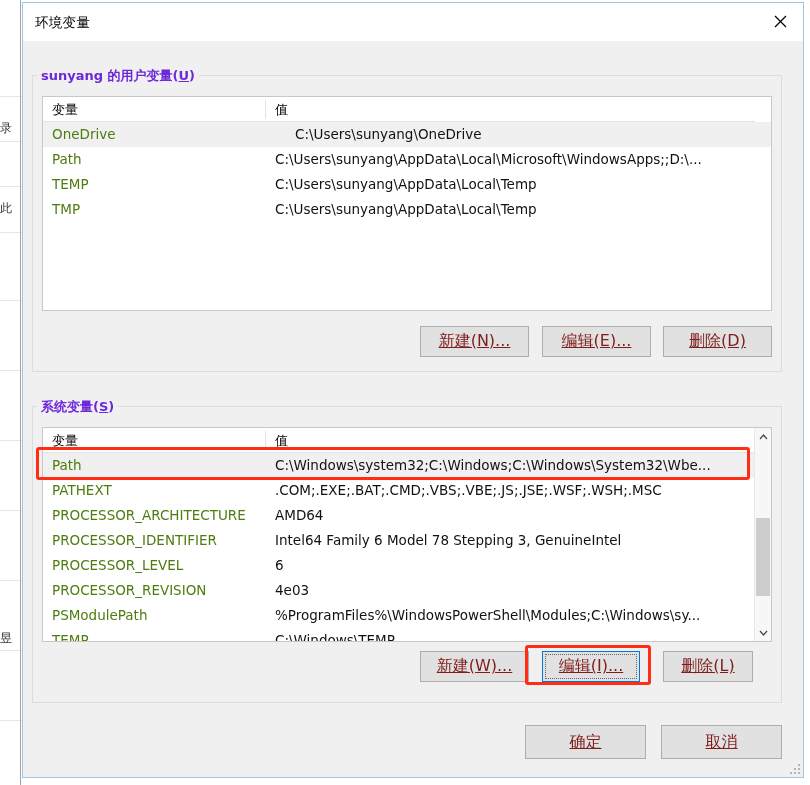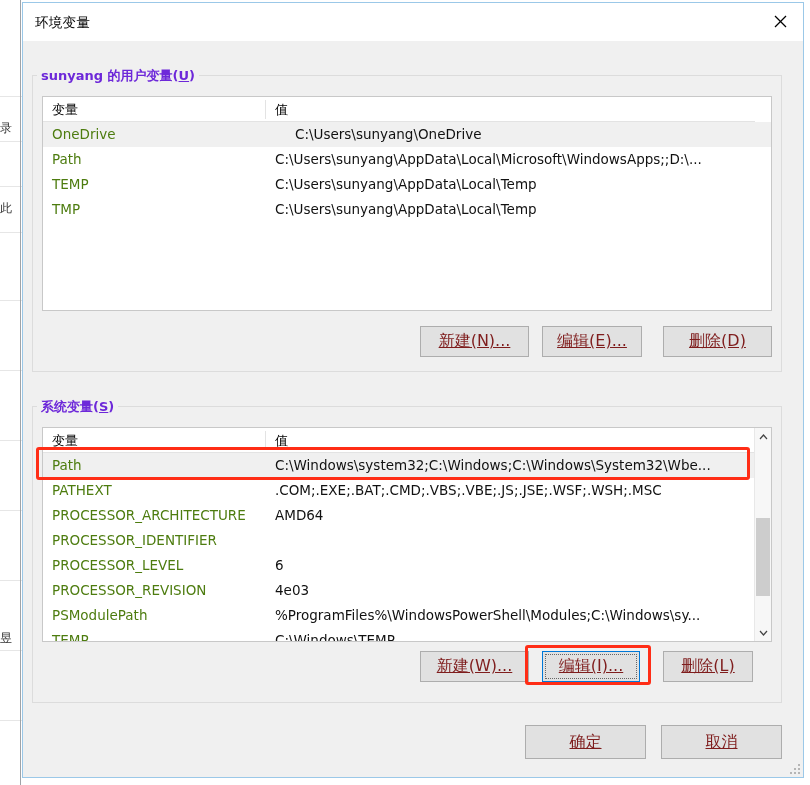--- a/index.html
+++ b/index.html
@@ -289,21 +289,21 @@
         <div class="row">
           <span class="cell-name">TMP</span>
           <span class="cell-val" style="left: 232px;">C:\Users\sunyang\AppData\Local\Temp</span>
         </div>
       </div>
   </div>
 
   <div class="btn" style="left:397px; top:323px; width:109px;">
     <span>新建(N)...</span>
   </div>
-  <div class="btn" style="left:519px; top:323px; width:100px;">
+  <div class="btn" style="left:519px; top:323px; width:109px;">
     <span>编辑(E)...</span>
   </div>
   <div class="btn" style="left:640px; top:323px; width:109px;">
     <span>删除(D)</span>
   </div>
 
   <div class="groupbox" style="left:9px; top:403px; width:750px; height:297px;"></div>
   <div class="group-legend" style="left:14px; top:395px;">
     <span>系统变量(<span class="ul">S</span>)</span>
   </div>
@@ -322,20 +322,21 @@
         <div class="row">
           <span class="cell-name">PATHEXT</span>
           <span class="cell-val" style="left: 232px;">.COM;.EXE;.BAT;.CMD;.VBS;.VBE;.JS;.JSE;.WSF;.WSH;.MSC</span>
         </div>
         <div class="row">
           <span class="cell-name">PROCESSOR_ARCHITECTURE</span>
           <span class="cell-val" style="left: 232px;">AMD64</span>
         </div>
         <div class="row">
           <span class="cell-name">PROCESSOR_IDENTIFIER</span>
+          <span class="cell-val" style="left: 232px;">Intel64 Family 6 Model 78 Stepping 3, GenuineIntel</span>
         </div>
         <div class="row">
           <span class="cell-name">PROCESSOR_LEVEL</span>
           <span class="cell-val" style="left: 232px;">6</span>
         </div>
         <div class="row">
           <span class="cell-name">PROCESSOR_REVISION</span>
           <span class="cell-val" style="left: 232px;">4e03</span>
         </div>
         <div class="row">

